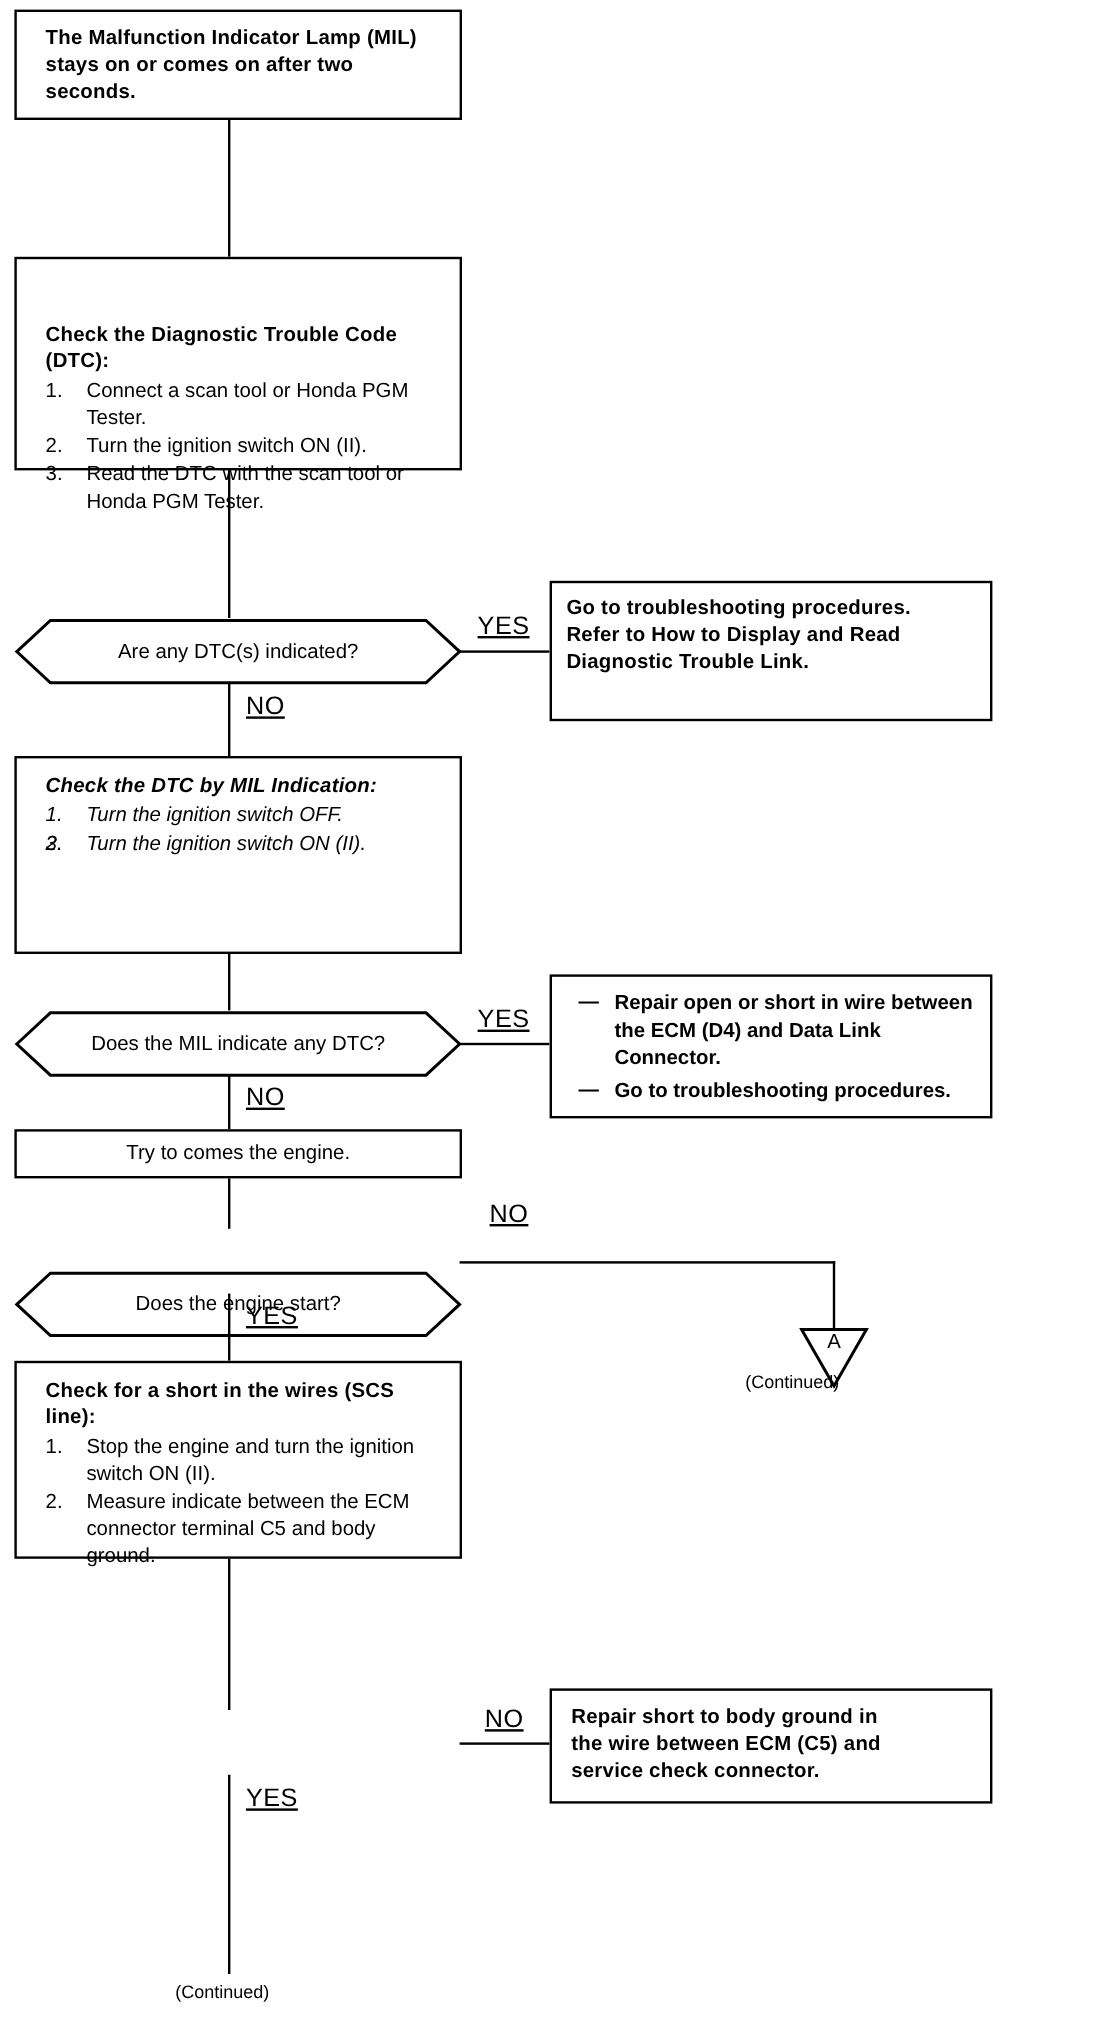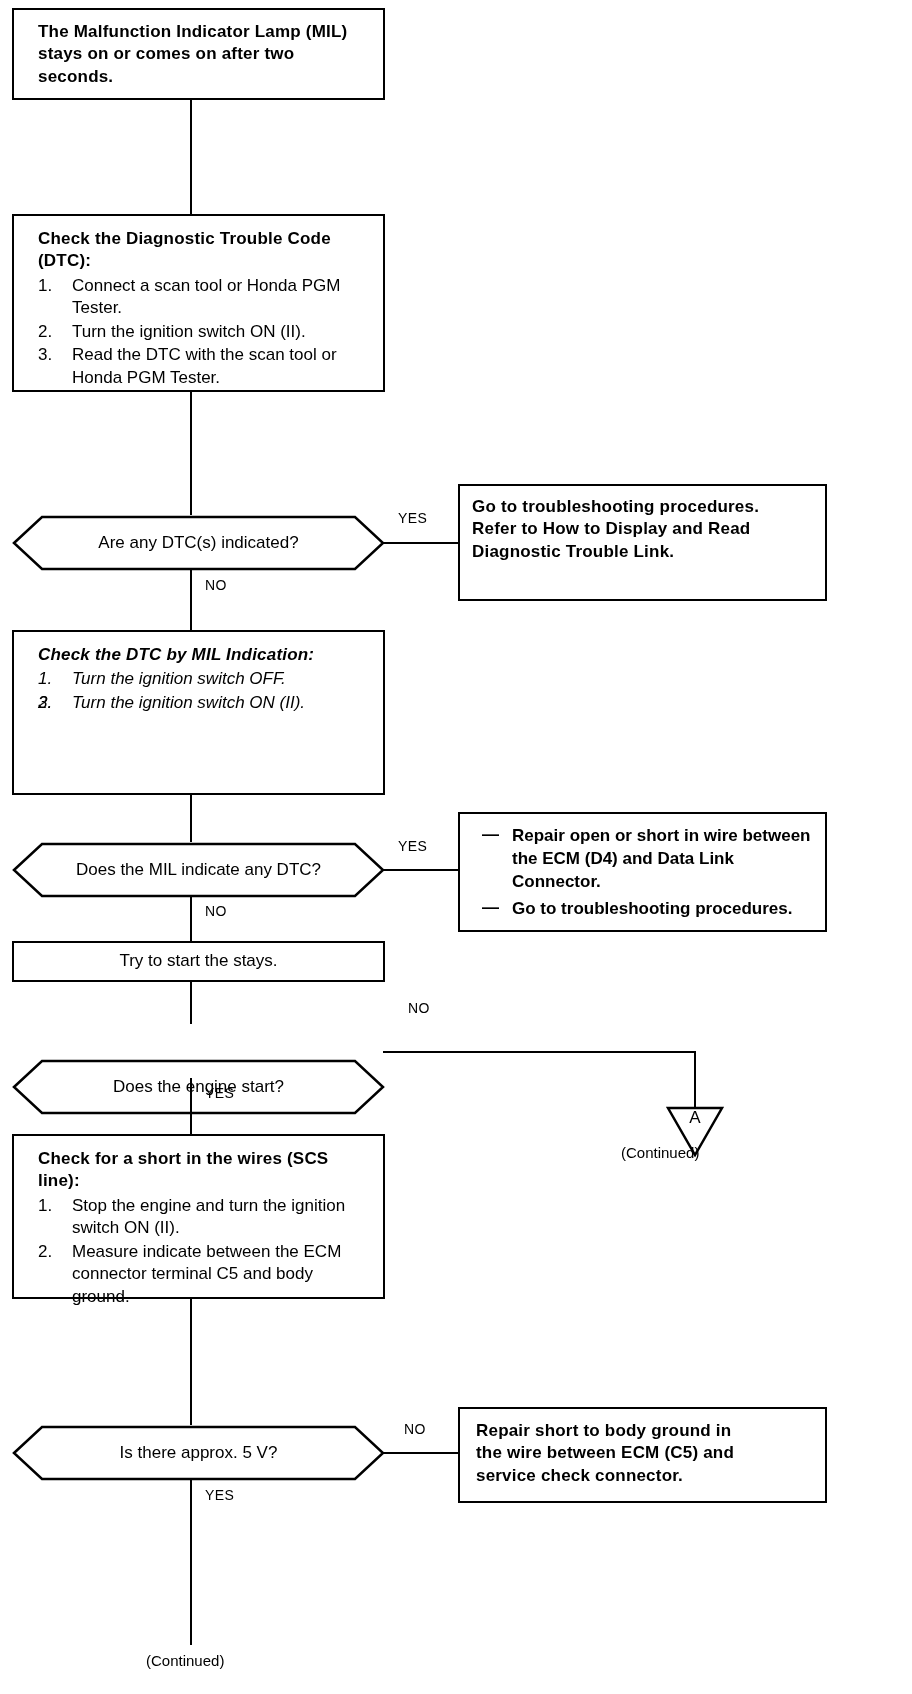--- a/index.html
+++ b/index.html
@@ -117,24 +117,25 @@
     background: #000;
   }
   .hline {
     position: absolute;
     height: 2px;
     background: #000;
   }
 
   .branch-label {
     position: absolute;
-    font-size: 14px;
+    font-size: 21px;
     font-weight: normal;
     letter-spacing: .4px;
     white-space: nowrap;
+    text-decoration: underline;
   }
 
   .continued {
     position: absolute;
     font-size: 15px;
     white-space: nowrap;
   }
 
   
   .tri-conn {
@@ -160,21 +161,21 @@
 
   <div class="box" style="left:12px; top:8px; width:373px; height:92px;">
     <div class="box-inner" style="padding:11px 14px 8px 24px;">
       <div class="ttl">The Malfunction Indicator Lamp (MIL) stays on or comes on after two seconds.</div>
     </div>
   </div>
 
   <div class="vline" style="left:190px; top:100px; height:114px;"></div>
 
   <div class="box" style="left:12px; top:214px; width:373px; height:178px;">
-    <div class="box-inner" style="padding:12px 10px 8px 24px;">
+    <div class="box-inner" style="padding:12px 10px 8px 24px;margin-top:40px;">
       <div class="ttl">Check the Diagnostic Trouble Code (DTC):</div>
       <ol class="steps">
         <li>
           <span class="num">1.</span>
           <span>Connect a scan tool or Honda PGM Tester.</span>
         </li>
         <li>
           <span class="num">2.</span>
           <span>Turn the ignition switch ON (II).</span>
         </li>
@@ -252,21 +253,21 @@
           <span>Go to troubleshooting proce­dures.</span>
         </li>
       </ul>
     </div>
   </div>
 
   <div class="vline" style="left:190px; top:896px; height:45px;"></div>
   <div class="branch-label" style="left:205px; top:903px;">NO</div>
 
   <div class="box centered" style="left:12px; top:941px; width:373px; height:41px;">
-    <div class="plain">Try to start the stays.</div>
+    <div class="plain">Try to comes the engine.</div>
   </div>
 
   <div class="vline" style="left:190px; top:982px; height:42px;"></div>
 
   <div class="decision" style="left:12px; top:1059px; width:373px; height:56px;">
     <svg width="373" height="56" viewBox="0 0 373 56">
       <polygon points="2,28 30,2 343,2 371,28 343,54 30,54" fill="#ffffff" stroke="#000000" stroke-width="2.5"></polygon>
     </svg>
     <div class="dtext">Does the engine start?</div>
   </div>
@@ -297,26 +298,20 @@
         <li>
           <span class="num">2.</span>
           <span>Measure indicate between the ECM connector terminal C5 and body ground.</span>
         </li>
       </ol>
     </div>
   </div>
 
   <div class="vline" style="left:190px; top:1299px; height:126px;"></div>
 
-  <div class="decision" style="left:12px; top:1425px; width:373px; height:56px;">
-    <svg width="373" height="56" viewBox="0 0 373 56">
-      <polygon points="2,28 30,2 343,2 371,28 343,54 30,54" fill="#ffffff" stroke="#000000" stroke-width="2.5"></polygon>
-    </svg>
-    <div class="dtext">Is there approx. 5 V?</div>
-  </div>
 
   <div class="hline" style="left:383px; top:1452px; width:75px;"></div>
   <div class="branch-label" style="left:404px; top:1421px;">NO</div>
 
   <div class="box" style="left:458px; top:1407px; width:369px; height:96px;">
     <div class="box-inner" style="padding:11px 12px 8px 16px;">
       <div class="ttl">Repair short to body ground in</div>
       <div class="ttl">the wire between ECM (C5) and</div>
       <div class="ttl">service check connector.</div>
     </div>

